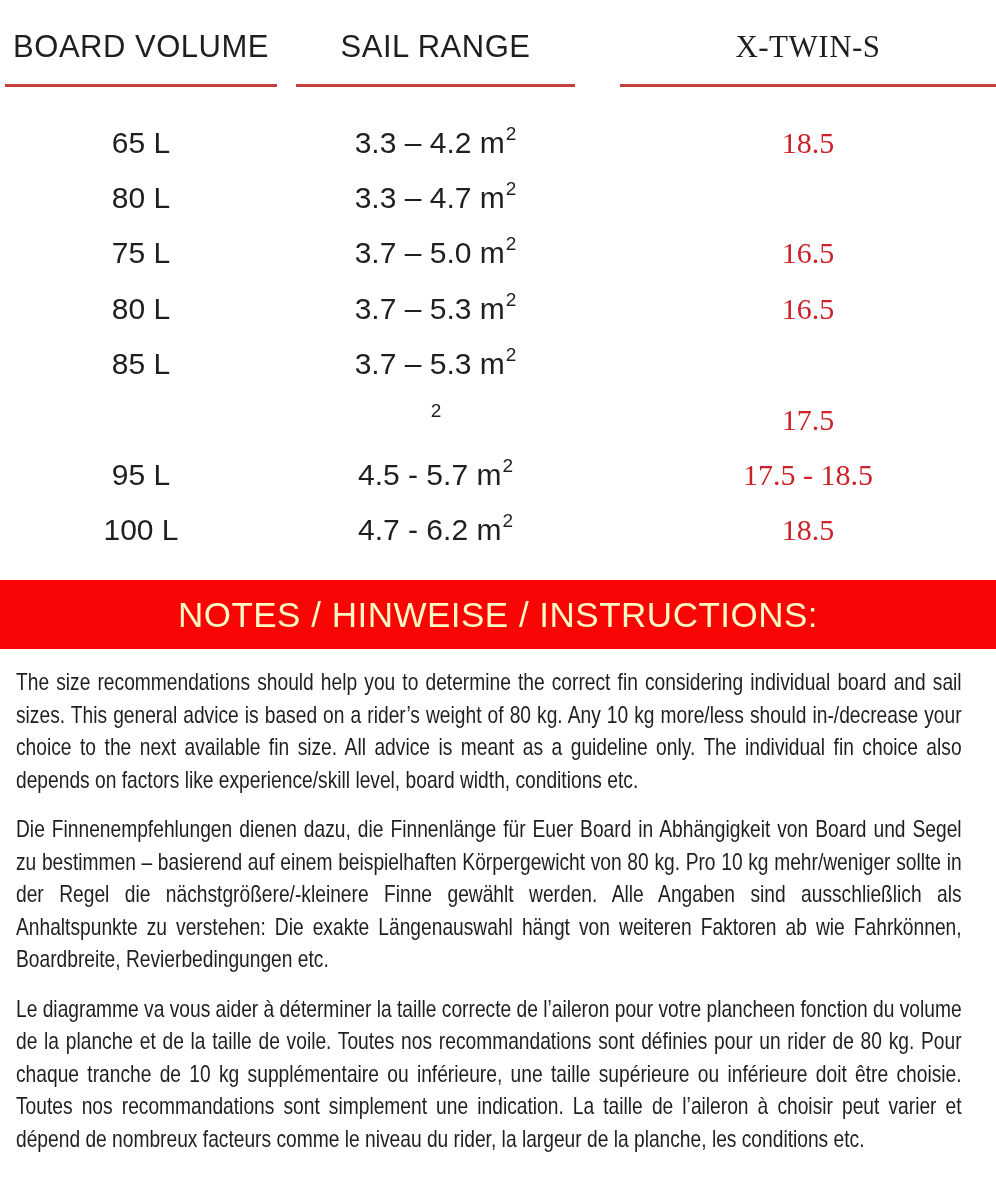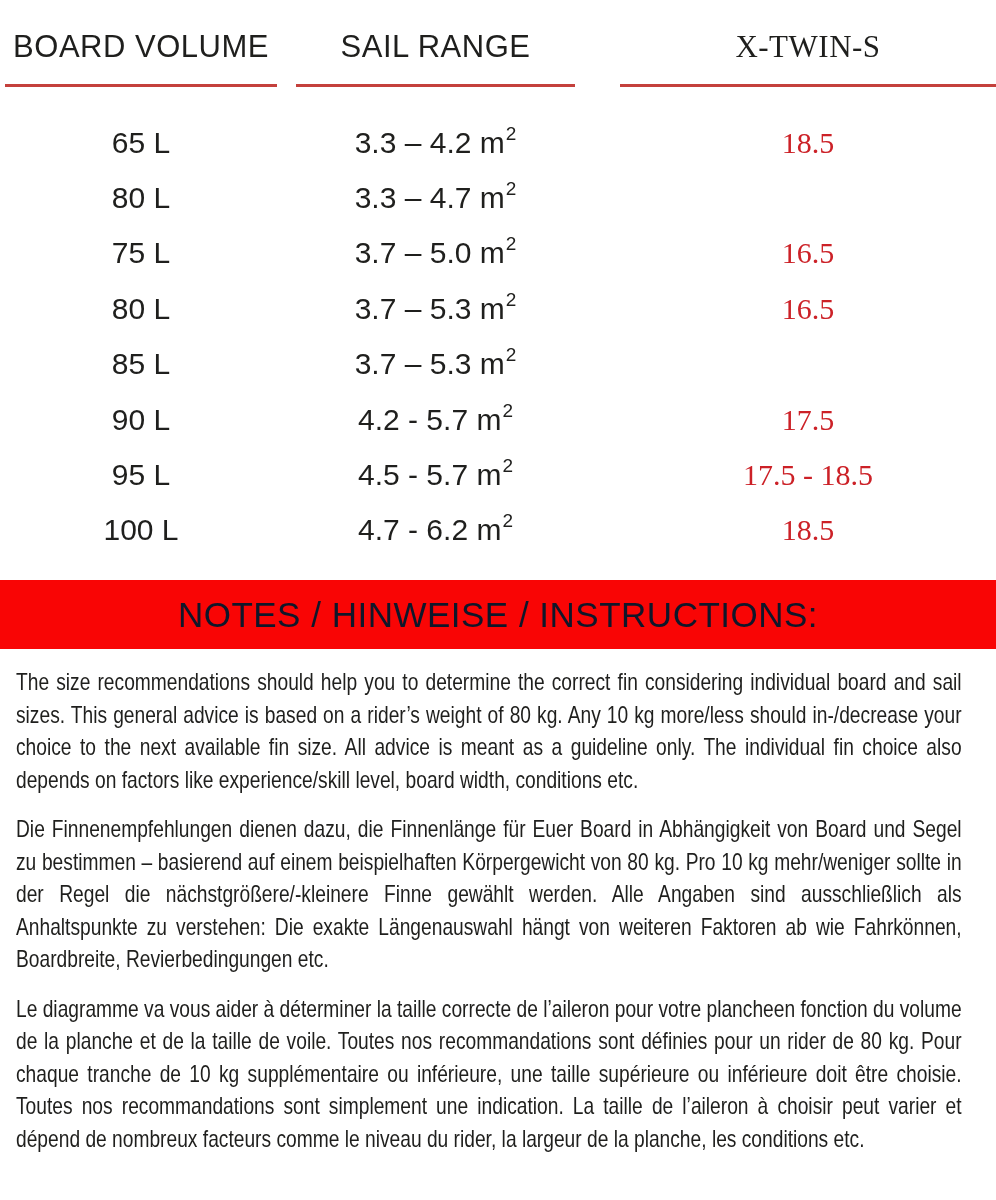--- a/index.html
+++ b/index.html
@@ -59,21 +59,21 @@
 
   .banner {
     margin-top: 22px;
     height: 69px;
     background: #f90505;
     display: flex;
     align-items: center;
     justify-content: center;
   }
   .banner-text {
-    color: #0f172a;
+    color: #fef9c3;
     font-size: 35px;
     letter-spacing: 0.5px;
     white-space: nowrap;
   }
 
   .notes-wrap {
     padding-left: 16px;
     overflow: hidden;
   }
   .note {
@@ -128,23 +128,21 @@
         <span class="sq">2</span>
       </div>
     <div class="cell c5 red">16.5</div>
 
     <div class="cell c1">85 L</div>
     <div class="cell c3">
         <span>3.7 – 5.3 m</span>
         <span class="sq">2</span>
       </div>
 
-    <div class="cell c1">90 L</div>
     <div class="cell c3">
-        <span>4.2 - 5.7 m</span>
         <span class="sq">2</span>
       </div>
     <div class="cell c5 red">17.5</div>
 
     <div class="cell c1">95 L</div>
     <div class="cell c3">
         <span>4.5 - 5.7 m</span>
         <span class="sq">2</span>
       </div>
     <div class="cell c5 red">17.5 - 18.5</div>

